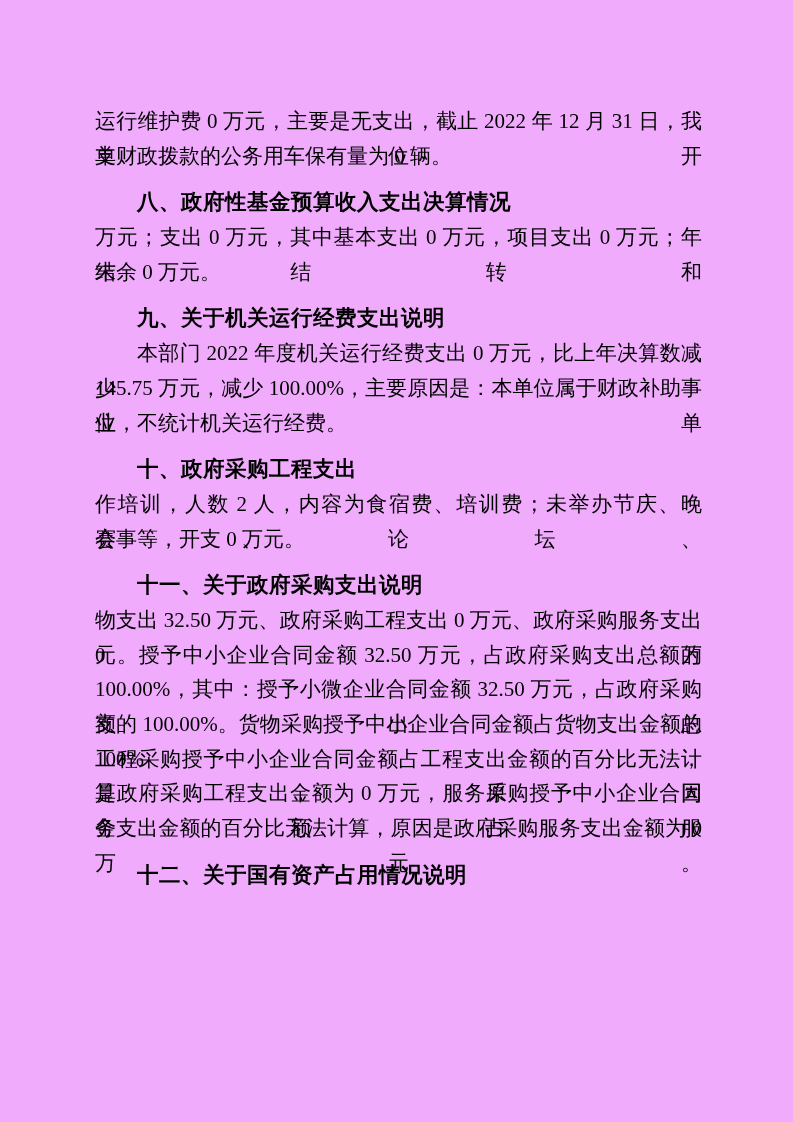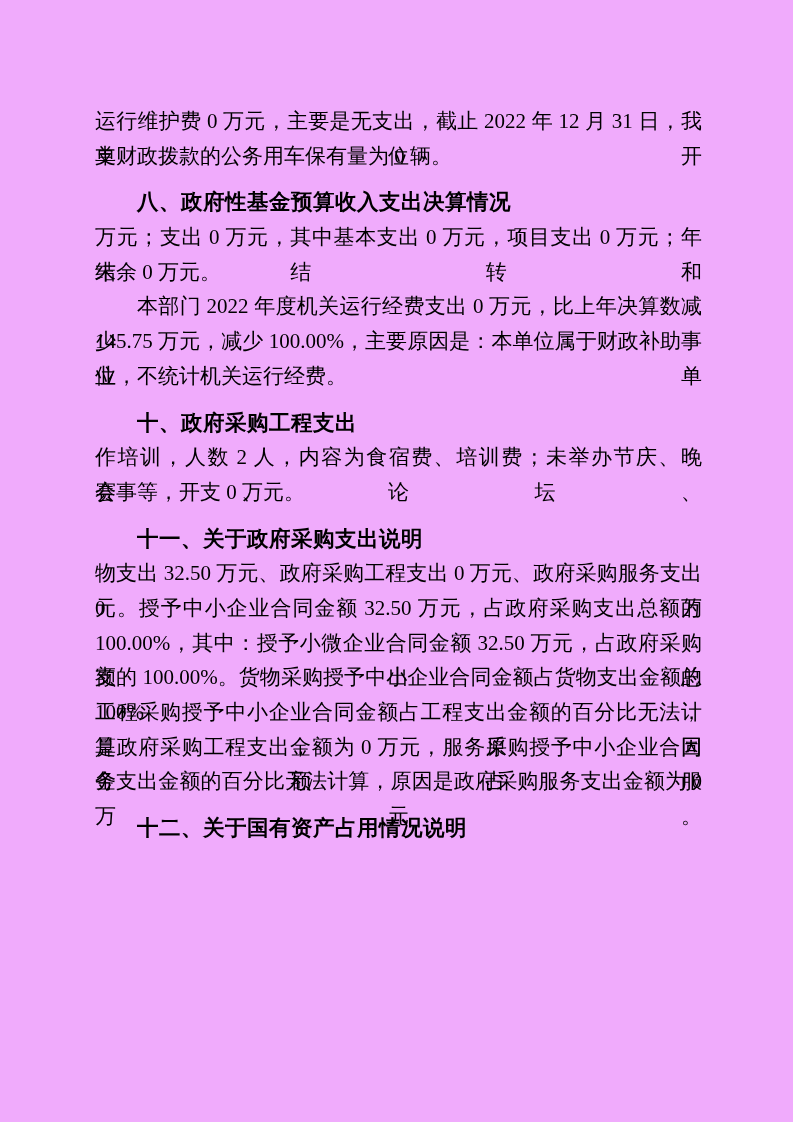--- a/index.html
+++ b/index.html
@@ -51,20 +51,21 @@
 </head>
 <body>
 
 <div class="page">
   <div class="content" id="doc-content">
       <div class="t-line jl">运行维护费 0 万元，主要是无支出，截止 2022 年 12 月 31 日，我单位开</div>
       <div class="t-line">支财政拨款的公务用车保有量为 0 辆。</div>
       <div class="t-heading">八、政府性基金预算收入支出决算情况</div>
       <div class="t-line jl">万元；支出 0 万元，其中基本支出 0 万元，项目支出 0 万元；年末结转和</div>
       <div class="t-line">结余 0 万元。</div>
+      <div class="t-heading">九、关于机关运行经费支出说明</div>
       <div class="t-line jl ind">本部门 2022 年度机关运行经费支出 0 万元，比上年决算数减少</div>
       <div class="t-line jl">145.75 万元，减少 100.00%，主要原因是：本单位属于财政补助事业单</div>
       <div class="t-line">位，不统计机关运行经费。</div>
       <div class="t-heading">十、政府采购工程支出</div>
       <div class="t-line jl">作培训，人数 2 人，内容为食宿费、培训费；未举办节庆、晚会、论坛、</div>
       <div class="t-line">赛事等，开支 0 万元。</div>
       <div class="t-heading">十一、关于政府采购支出说明</div>
       <div class="t-line jl">物支出 32.50 万元、政府采购工程支出 0 万元、政府采购服务支出 0 万</div>
       <div class="t-line jl">元。授予中小企业合同金额 32.50 万元，占政府采购支出总额的</div>
       <div class="t-line jl">100.00%，其中：授予小微企业合同金额 32.50 万元，占政府采购支出总</div>

